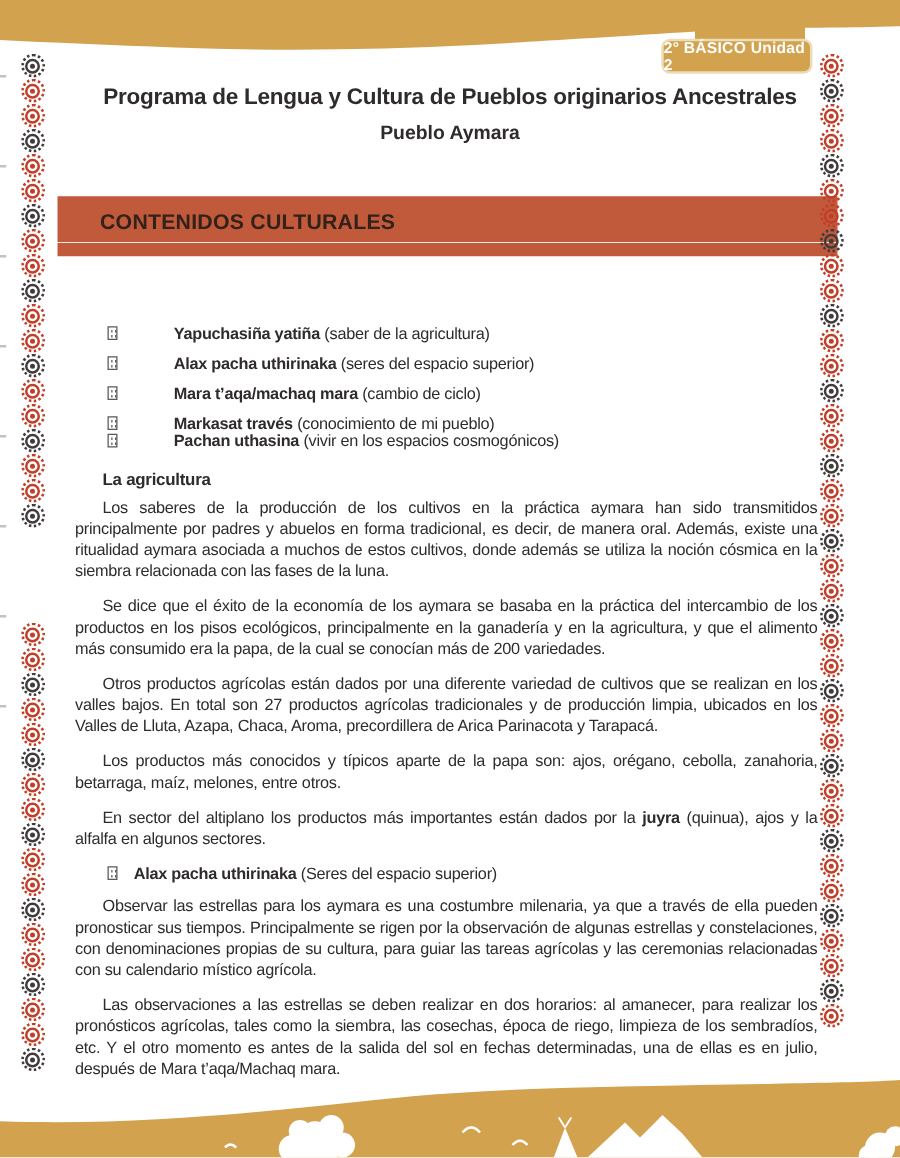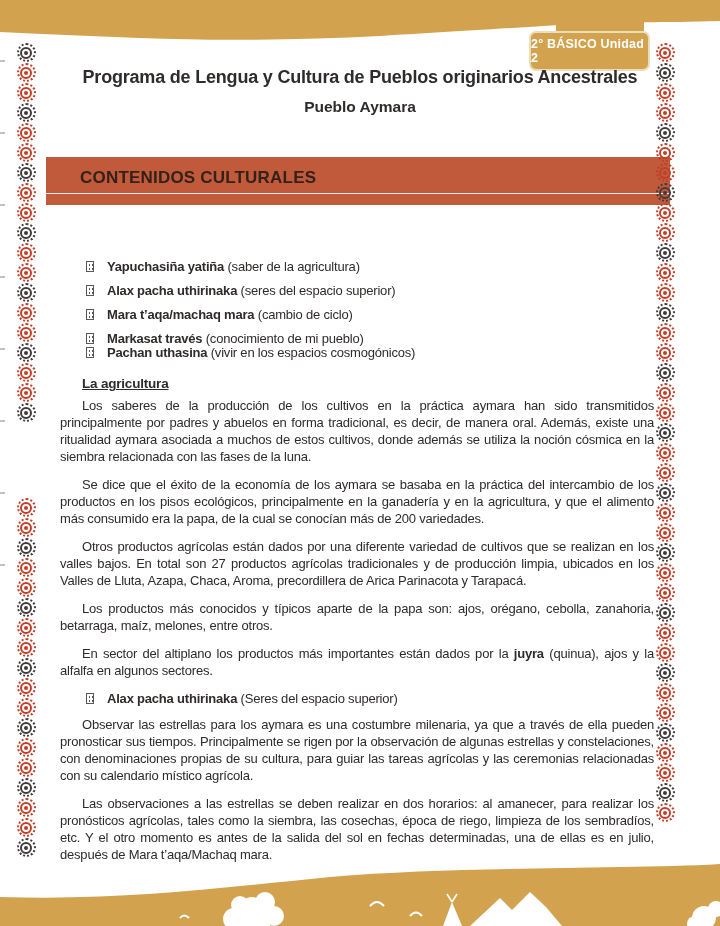--- a/index.html
+++ b/index.html
@@ -9,21 +9,21 @@
     background:#ffffff;
     font-family:"Liberation Sans", sans-serif;
     color:var(--text, #2e2b2a);
   }
   .page { position:absolute; inset:0; }
 
   
   .band-svg { position:absolute; top:0; left:0; width:720px; height:60px; display:block; }
   .badge-tab { position:absolute; left:556px; top:18px; width:88px; height:20px; background:var(--band-tan); }
   .badge {
-    position:absolute; left:529px; top:31px; width:121px; height:40px;
+    position:absolute; left:529px; top:31px; width:121px; height:28px;
     background:var(--band-tan); border:2px solid #eaddb9; border-radius:7px;
     color:#ffffff; font-size:12.5px; font-weight:bold;
     display:flex; align-items:center; justify-content:center;
     letter-spacing:.2px;
   }
 
   
   .titles { position:absolute; top:67px; left:60px; width:600px; text-align:center; }
   .title-main { font-size:18px; font-weight:bold; letter-spacing:-.2px; }
   .title-sub  { font-size:15.5px; font-weight:bold; margin-top:10px; }
@@ -52,32 +52,32 @@
   .g-red::after  { background:var(--gear-red); }
   .g-dark::after { background:var(--gear-dark); }
   .edge-mark { position:absolute; left:0; width:5px; height:2px; background:#c4c2c0; }
 
   
   .content {
     position:absolute; left:60px; top:258px; width:594px;
     font-size:13px; line-height:17px; letter-spacing:-.2px;
   }
   .vocab { list-style:none; margin:0 0 4px 0; padding:0 0 0 26px; }
-  .vocab li { margin-bottom:7px; display:flex; align-items:flex-end; }
+  .vocab li { margin-bottom:7px; display:flex; align-items:flex-end;gap:32px; }
   .vocab li.overlap { margin-top:-10px; }
   .vocab .term { font-weight:bold; white-space:pre; }
   .tofu {
     display:inline-block; width:8px; height:11px; border:1.3px solid #5a5756;
     margin-right:13px; position:relative; flex:0 0 auto; align-self:center;
   }
   .tofu::before {
     content:""; position:absolute; width:1.5px; height:1.5px; background:#5a5756;
     top:2px; left:1.6px; box-shadow:3px 0 #5a5756, 0 4px #5a5756, 3px 4px #5a5756;
   }
-  .agri-head { font-weight:bold; margin:14px 0 5px; text-indent:22px; font-size:13.5px;text-decoration:underline; }
+  .agri-head { font-weight:bold; margin:14px 0 5px; text-indent:22px; font-size:13.5px; }
   .content p { margin:0 0 11px; text-align:justify; text-indent:22px; }
   .b { font-weight:bold; }
   .bullet-line { display:flex; align-items:baseline; margin:2px 0 9px 26px; }
 
   
   .footer-svg { position:absolute; left:0; bottom:0; width:720px; height:66px; display:block; }
 </style>
 </head>
 <body>
 

